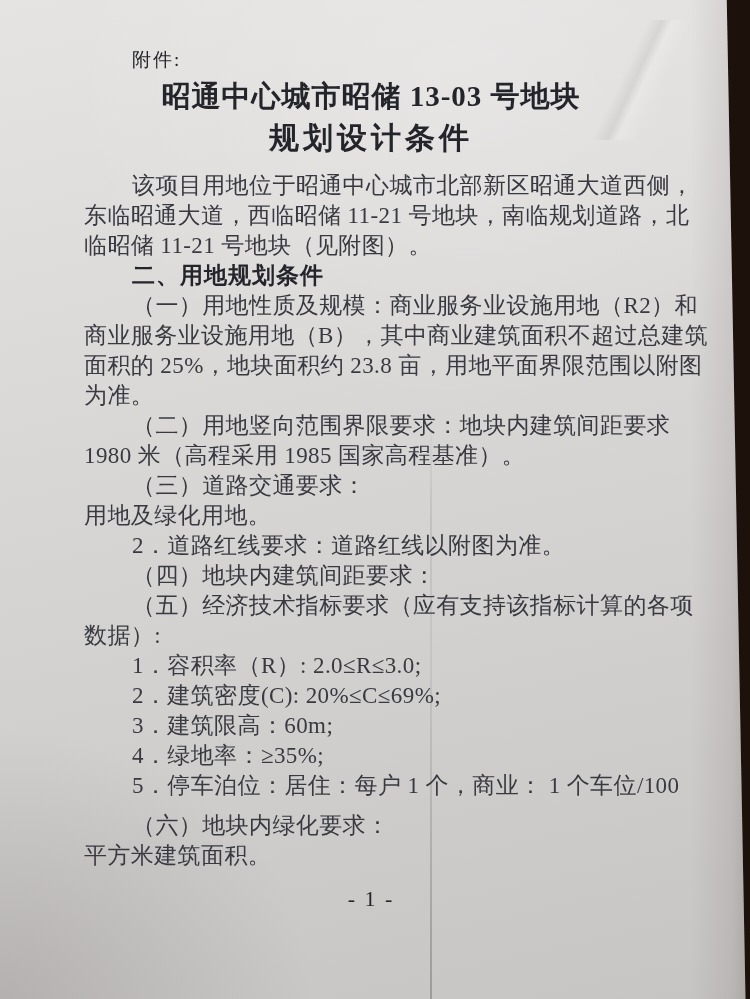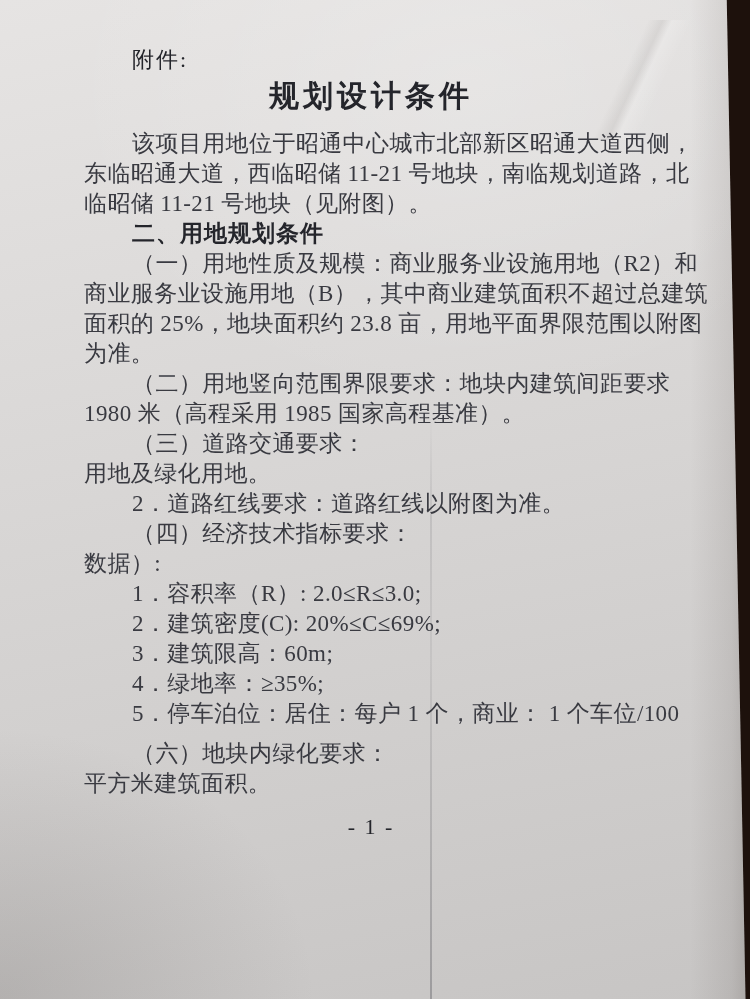--- a/index.html
+++ b/index.html
@@ -56,21 +56,21 @@
     background: linear-gradient(115deg, rgba(255,255,255,0) 44%, rgba(120,115,112,0.12) 50%, rgba(255,255,255,0.18) 54%, rgba(255,255,255,0) 62%);
   }
   .content{
     position:relative;
     padding: 45px 0 0 84px;
     width: 660px; 
     color: var(--ink);
   }
   .attachment{
     margin-left:48px;
-    font-size:22px;
+    font-size:19px;
     line-height:30px;
     color: var(--ink-dark);
     letter-spacing:2px;
   }
   .title{
     width:574px;
     text-align:center;
     font-weight:bold;
     color: var(--ink-dark);
     font-size:29px;
@@ -110,36 +110,38 @@
 </style>
 </head>
 <body>
 
 <div class="scene">
   <div class="paper">
     <div class="wrinkle"></div>
     <div class="crease"></div>
     <div class="content">
       <div class="attachment">附件:</div>
+      <div class="title">昭通中心城市昭储 13-03 号地块</div>
       <div class="title second">规划设计条件</div>
       <div class="body-lines">
           <div class="line indent">该项目用地位于昭通中心城市北部新区昭通大道西侧，</div>
           <div class="line flush">东临昭通大道，西临昭储 11-21 号地块，南临规划道路，北</div>
           <div class="line flush">临昭储 11-21 号地块（见附图）。</div>
           <div class="line heading">二、用地规划条件</div>
           <div class="line indent">（一）用地性质及规模：商业服务业设施用地（R2）和</div>
           <div class="line flush">商业服务业设施用地（B），其中商业建筑面积不超过总建筑</div>
           <div class="line flush">面积的 25%，地块面积约 23.8 亩，用地平面界限范围以附图</div>
           <div class="line flush">为准。</div>
           <div class="line indent">（二）用地竖向范围界限要求：地块内建筑间距要求</div>
           <div class="line flush">1980 米（高程采用 1985 国家高程基准）。</div>
           <div class="line indent">（三）道路交通要求：</div>
           <div class="line flush">用地及绿化用地。</div>
           <div class="line indent">2．道路红线要求：道路红线以附图为准。</div>
-          <div class="line indent">（四）经济技术指标要求：</div>
+          <div class="line indent">（四）地块内建筑间距要求：</div>
+          <div class="line indent">（五）经济技术指标要求（应有支持该指标计算的各项</div>
           <div class="line flush">数据）:</div>
           <div class="line indent">1．容积率（R）: 2.0≤R≤3.0;</div>
           <div class="line indent">2．建筑密度(C): 20%≤C≤69%;</div>
           <div class="line indent">3．建筑限高：60m;</div>
           <div class="line indent">4．绿地率：≥35%;</div>
           <div class="line indent">5．停车泊位：居住：每户 1 个，商业： 1 个车位/100</div>
           <div class="line indent gap-top">（六）地块内绿化要求：</div>
           <div class="line flush">平方米建筑面积。</div>
         </div>
       <div class="pagenum">- 1 -</div>

